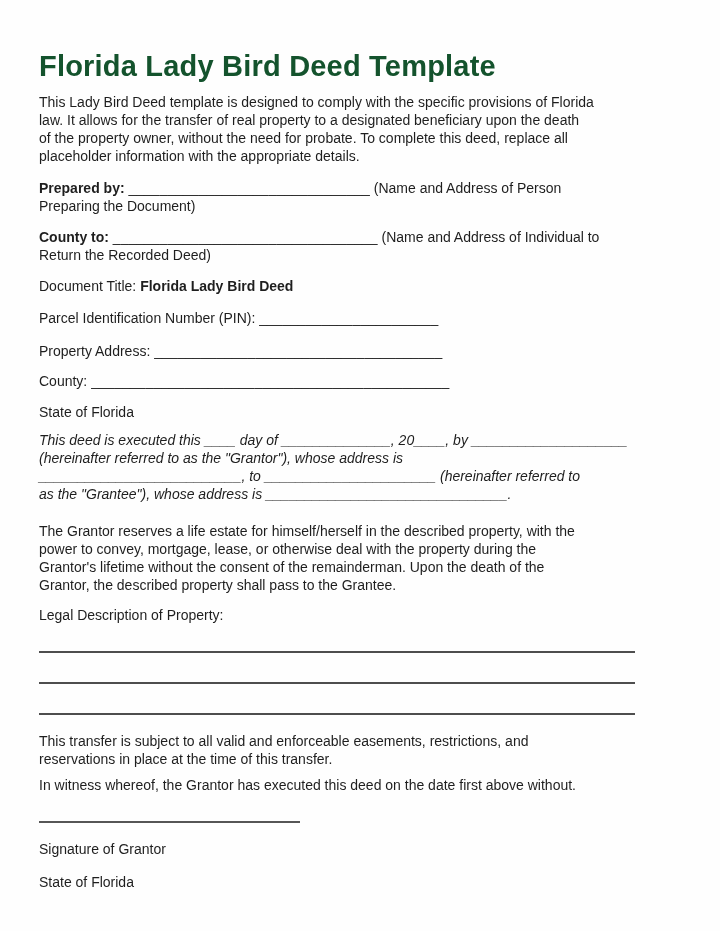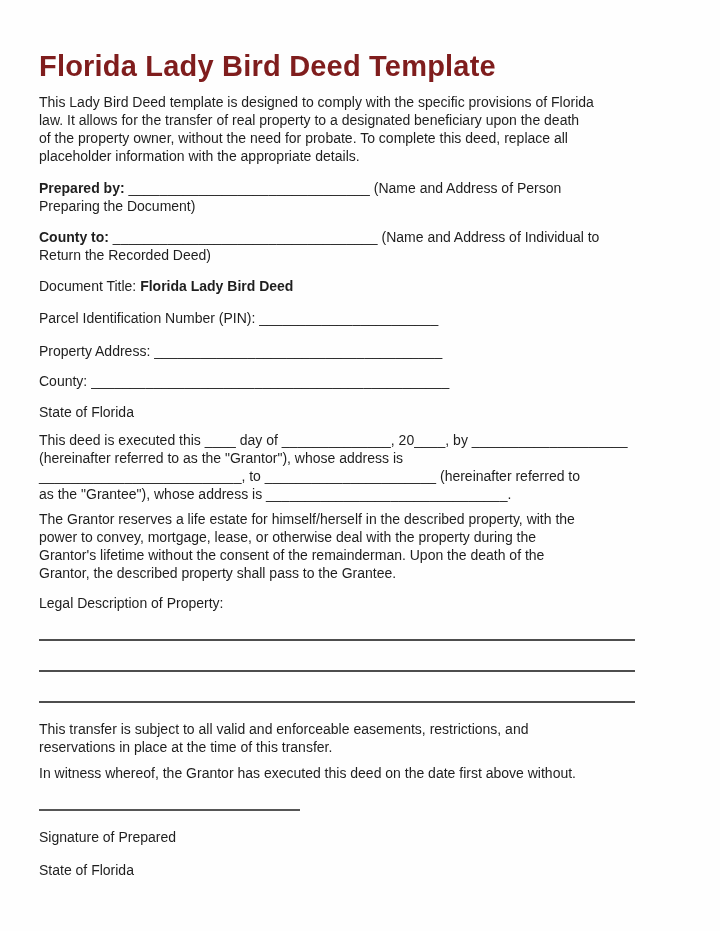--- a/index.html
+++ b/index.html
@@ -20,32 +20,32 @@
     background: #fefefe;
     color: #1e1e1e;
     font-size: 14px;
     line-height: 18px;
   }
   h1.doc-title {
     margin: 0 0 11px 0;
     font-size: 29px;
     line-height: 32px;
     font-weight: bold;
-    color: #7f1d1d;
+    color: #14532d;
     letter-spacing: 0.2px;
   }
   .para {
     margin: 0 0 14px 0;
     white-space: pre-line;
   }
   .mb13 { margin-bottom: 13px; }
   .mb15 { margin-bottom: 15px; }
   .mb12 { margin-bottom: 12px; }
   .mb10 { margin-bottom: 10px; }
-  .mb9  { margin-bottom: 7px; }
+  .mb9  { margin-bottom: 19px; font-style: italic; }
   .mb8  { margin-bottom: 8px; }
   .mb0  { margin-bottom: 0; }
   .bold { font-weight: bold; margin-top: 36px; }
   .pre  { white-space: pre-line; margin-top: 24px; }
   .fill-lines {
     margin: 0 0 17px 0;
   }
   .fill-line {
     width: 596px;
     height: 29px;
@@ -118,18 +118,18 @@
     <div class="fill-line"></div>
   </div>
 
   <p class="para mb8">This transfer is subject to all valid and enforceable easements, restrictions, and
 reservations in place at the time of this transfer.</p>
 
   <p class="para mb0">In witness whereof, the Grantor has executed this deed on the date first above without.</p>
 
   <div class="sig-line"></div>
 
-  <p class="para mb15">Signature of Prepared</p>
+  <p class="para mb15">Signature of Grantor</p>
 
   <p class="para mb0">State of Florida</p>
 
 
 </div>
 
 </body></html>

